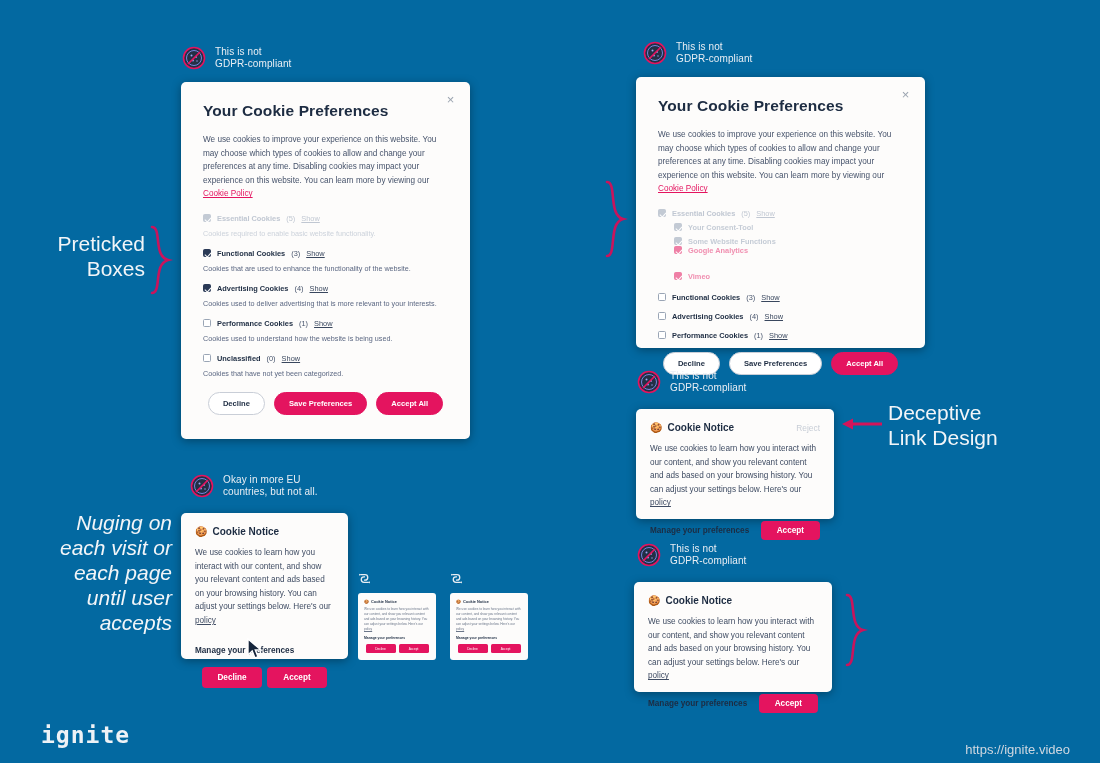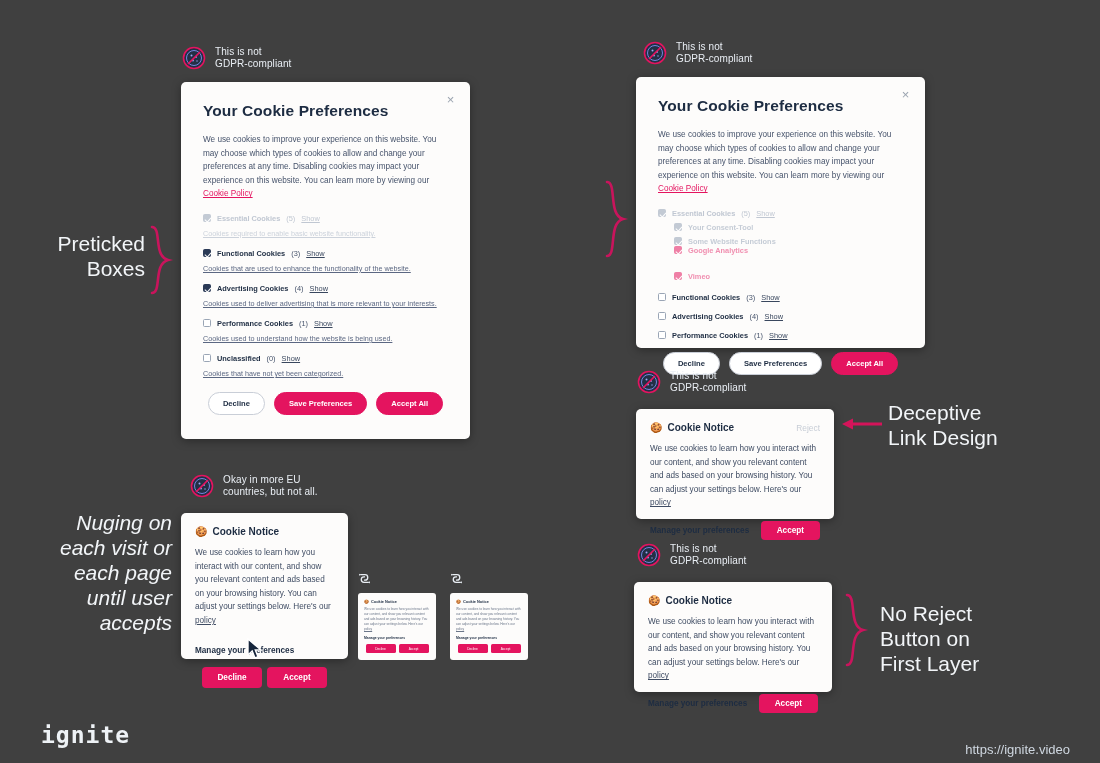--- a/index.html
+++ b/index.html
@@ -2,21 +2,21 @@
 <html><head>
 <meta charset="utf-8">
 <style>
   * { box-sizing: border-box; margin: 0; padding: 0; }
   html, body {
     width: 1100px; height: 763px;
     background: #152639;
     font-family: "Liberation Sans", sans-serif;
     overflow: hidden;
   }
-  .stage { position: relative; width: 1100px; height: 763px; background:#404040; }
+  .stage { position: relative; width: 1100px; height: 763px; background:#0369a1; }
 
   
   .badge { position:absolute; display:flex; align-items:center; gap:9px; }
   .badge-icon { width:24px; height:24px; flex:0 0 24px; position:relative; }
   .badge-txt { color:#e9eef4; font-size:10px; line-height:12px; letter-spacing:.1px; white-space:pre-line; }
 
   
   .card { position:absolute; background:#fdfcfb; border-radius:5px; box-shadow:0 2px 10px rgba(0,0,0,.35); }
 
   
@@ -29,21 +29,21 @@
   .cb { width:8px; height:8px; flex:0 0 8px; border:1px solid #9aa5b5; border-radius:1.5px; background:#fff; position:relative; }
   .cb.checked { background:#2b3a56; border-color:#2b3a56; }
   .cb.checked::after { content:""; position:absolute; left:1.6px; top:0.4px; width:2.6px; height:5px; border:solid #fff; border-width:0 1.3px 1.3px 0; transform:rotate(42deg); }
   .cb.muted { background:#c3cad4; border-color:#c3cad4; }
   .cb.muted::after { content:""; position:absolute; left:1.6px; top:0.4px; width:2.6px; height:5px; border:solid #fff; border-width:0 1.3px 1.3px 0; transform:rotate(42deg); }
   .cb.pink { background:#ef7fa5; border-color:#ef7fa5; }
   .cb.pink::after { content:""; position:absolute; left:1.6px; top:0.4px; width:2.6px; height:5px; border:solid #fff; border-width:0 1.3px 1.3px 0; transform:rotate(42deg); }
   .lbl { font-size:7.4px; font-weight:bold; color:#1d2c42; }
   .cnt { font-size:7.4px; color:#46536b; }
   .show { font-size:7.4px; color:#39475e; text-decoration:underline; cursor:pointer; }
-  .desc { font-size:7.2px; color:#5b6782; margin:0 0 11px 0;text-decoration:underline; }
+  .desc { font-size:7.2px; color:#5b6782; margin:0 0 11px 0; }
   .dim .lbl, .dim .cnt, .dim .show { color:#c0c7d2; }
   .dim .desc { color:#ccd2db; }
   .sub { padding-left:16px; }
   .sub .lbl { font-weight:bold; }
   .sub.grey .lbl { color:#c5ccd6; }
   .sub.pinkish .lbl { color:#f08fb0; }
 
   .btnrow { display:flex; gap:9px; margin-top:14px; }
   .btn { border-radius:30px; font-size:7.6px; font-weight:bold; padding:6px 14px; cursor:pointer; white-space:nowrap; }
   .btn-out { background:#fff; border:1px solid #c9ced7; color:#1d2c42; }
@@ -402,20 +402,17 @@
 
   <div class="ann r" style="left:22px; top:510px; width:150px;font-style:italic;">Nuging on
 each visit or
 each page
 until user
 accepts</div>
 
   <svg class="brace" style="left:843px; top:593px;" width="26" height="74" viewBox="0 0 26 74">
     <path d="M4 2 C14 2 5 33 20 37 C5 41 14 72 4 72" fill="none" stroke="#c9145c" stroke-width="2.6" stroke-linecap="round"></path>
   </svg>
-  <div class="ann" style="left:880px; top:601px; width:200px;">No Reject
-Button on
-First Layer</div>
 
   <div class="logo">ignite</div>
   <div class="url">https://ignite.video</div>
 
 </div>
 
 </body></html>

